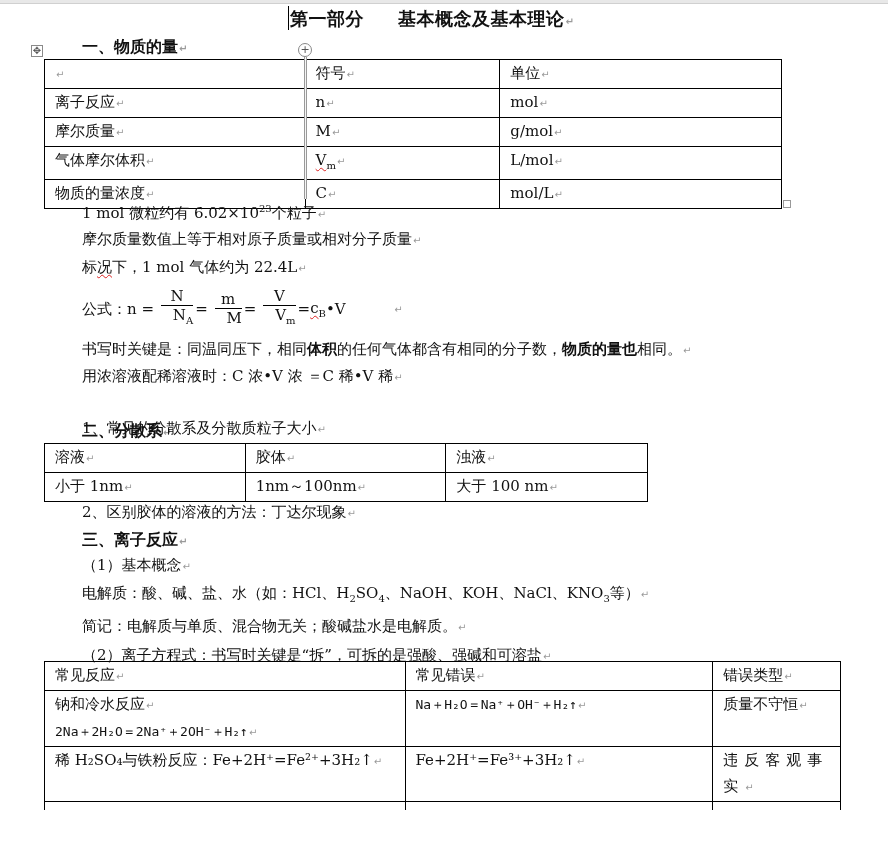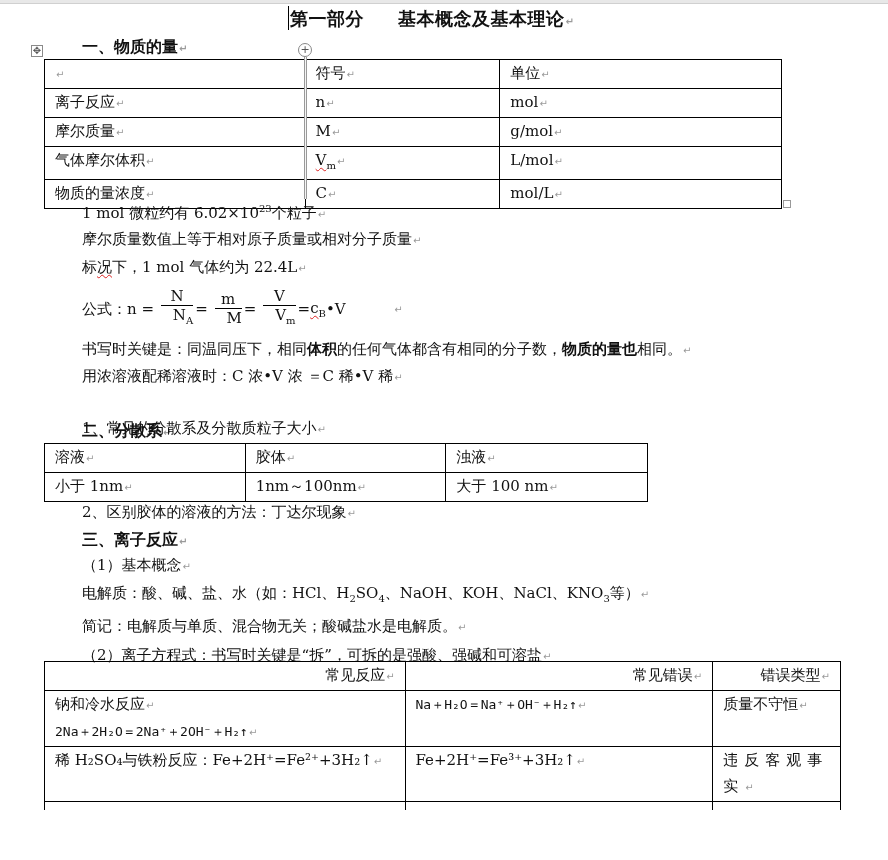--- a/index.html
+++ b/index.html
@@ -24,21 +24,21 @@
   .col-guide { position: absolute; left: 304px; top: 57px; width: 3px; height: 142px; border-left: 1px solid #999; border-right: 1px solid #999; background: #f4f4f4; }
   .resize-handle { position: absolute; left: 783px; top: 200px; width: 8px; height: 8px; border: 1px solid #999; background: #fff; }
   table.doc { position: absolute; border-collapse: collapse; font-size: 15px; }
   table.doc td { border: 1px solid #000; padding: 0 10px; vertical-align: top; }
   .t1 { left: 44px; top: 59px; width: 738px; }
   .t1 td { height: 28px; line-height: 27px; }
   .t2 { left: 44px; top: 443px; width: 604px; }
   .t2 td { height: 28px; line-height: 27px; }
   .t3 { left: 44px; top: 661px; width: 797px; }
   .t3 td { line-height: 26px; padding: 2px 10px; }
-  .t3 tr.hdr td { height: 28px; padding-top: 0; text-align: right; }
+  .t3 tr.hdr td { height: 28px; padding-top: 0; }
   .t3 tr.r td { height: 55px; }
   .t3 tr.last td { height: 8px; border-bottom: none; }
   .spell { text-decoration: underline wavy #d22; text-decoration-thickness: 1px; text-underline-offset: 2px; }
   sub, sup { font-size: 10px; }
   .frac { display: inline-block; vertical-align: middle; text-align: center; margin: 0 2px; }
   .frac .num { display: block; border-bottom: 1px solid #000; padding: 0 2px; line-height: 17px; }
   .frac .den { display: block; line-height: 18px; margin-left: 12px; }
   .b { font-weight: bold; font-family: Liberation Serif, serif; }
   .sans { font-family: "DejaVu Sans Mono", "Liberation Mono", monospace; font-size: 13px; }
 </style>

